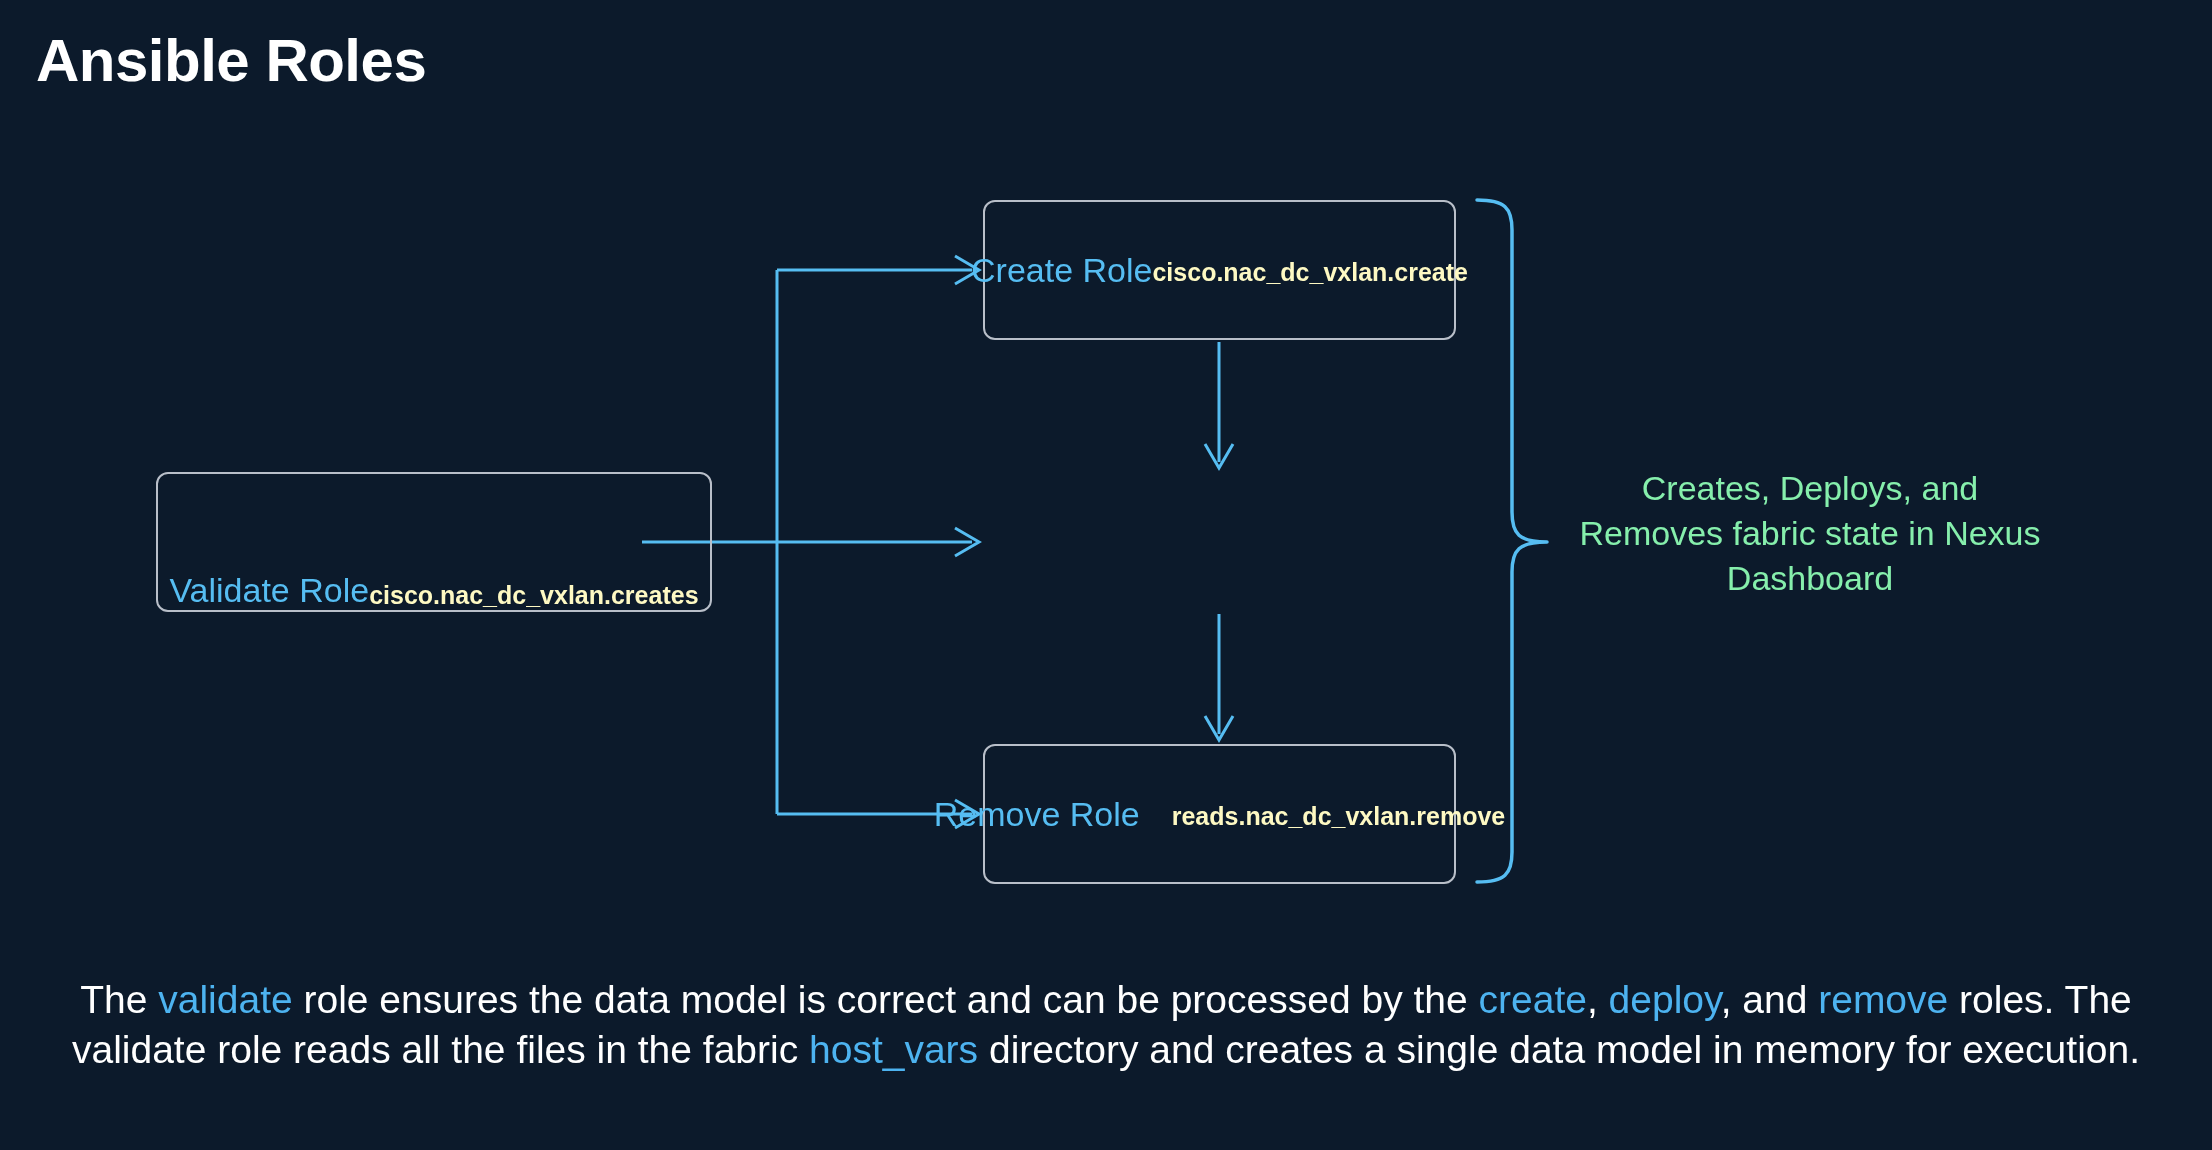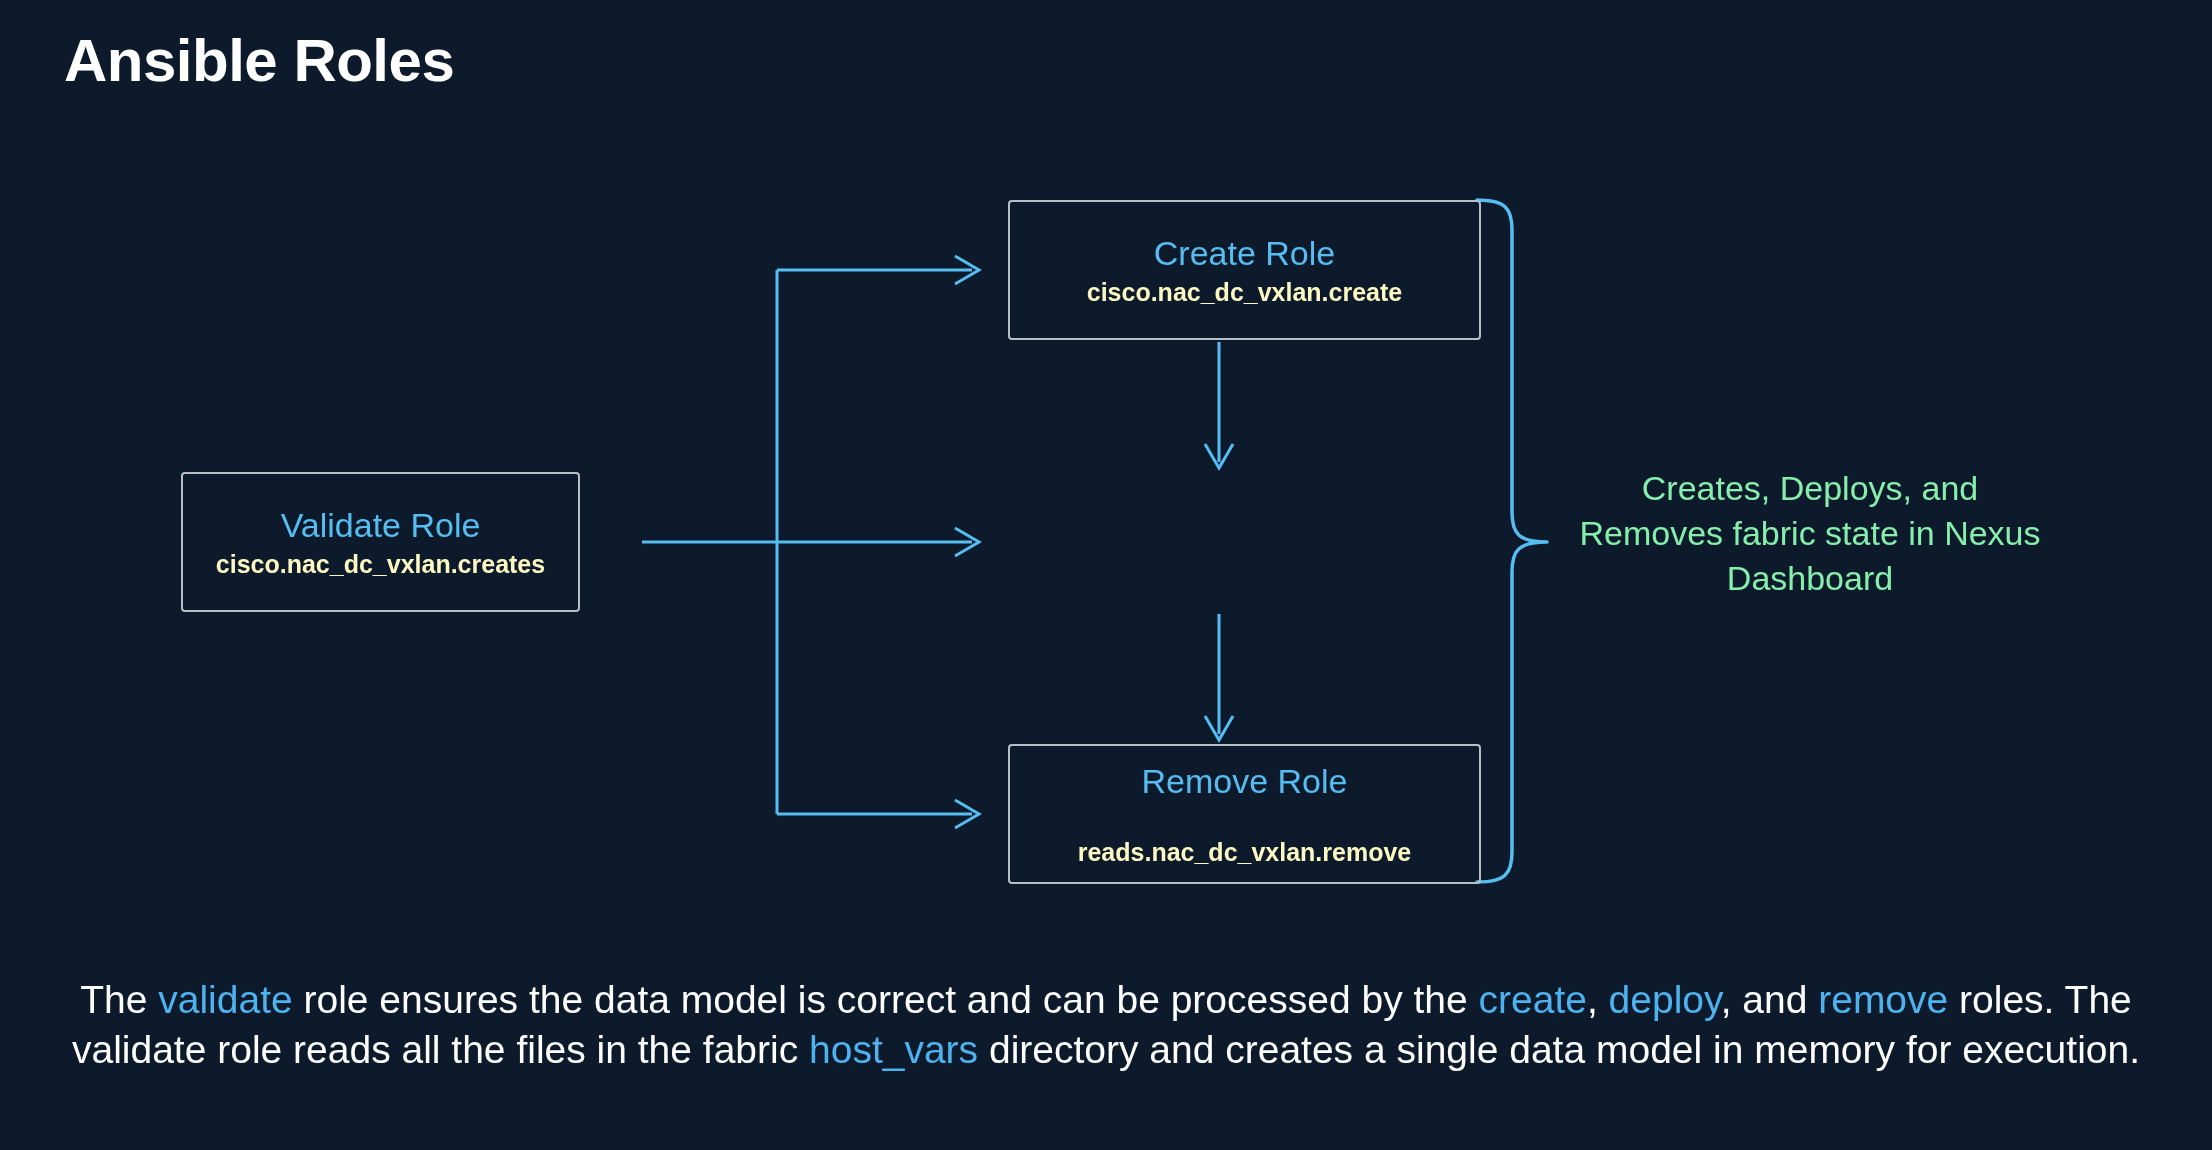--- a/index.html
+++ b/index.html
@@ -15,21 +15,21 @@
     position: relative;
     width: 2212px;
     height: 1150px;
     background: #0c1a2b;
     overflow: hidden;
   }
 
   
   #title {
     position: absolute;
-    left: 64px;
+    left: 36px;
     top: 26px;
     font-size: 60px;
     font-weight: bold;
     color: #ffffff;
     letter-spacing: -0.5px;
     line-height: 1.15;
     white-space: nowrap;
   }
 
   
@@ -39,44 +39,42 @@
     top: 0;
     width: 2212px;
     height: 1150px;
   }
 
   
   .role-box {
     position: absolute;
     box-sizing: border-box;
     border: 2px solid #b9bfc9;
-    border-radius: 4px;
+    border-radius: 12px;
     background: transparent;
     display: flex;
-    flex-direction: column;
     align-items: center;
     justify-content: center;
-    margin-left: 25px;
   }
   .role-title {
     font-size: 34px;
     color: #56bdf2;
     line-height: 1.18;
     white-space: nowrap;
   }
   .role-fqcn {
     font-size: 25px;
     font-weight: bold;
     color: #fef9c3;
     line-height: 1.2;
     margin-top: 3px;
     white-space: nowrap;
   }
 
-  #box-validate { left: 156px;  top: 472px; width: 399px; height: 140px; }
+  #box-validate { left: 156px;  top: 472px; width: 556px; height: 140px; align-items: flex-end; }
   #box-create   { left: 983px;  top: 200px; width: 473px; height: 140px; }
   #box-deploy   { left: 983px;  top: 472px; width: 473px; height: 140px; }
   #box-remove   { left: 983px;  top: 744px; width: 473px; height: 140px; gap: 32px; }
 
   
   #brace-caption {
     position: absolute;
     left: 1575px;
     top: 466px;
     width: 470px;

